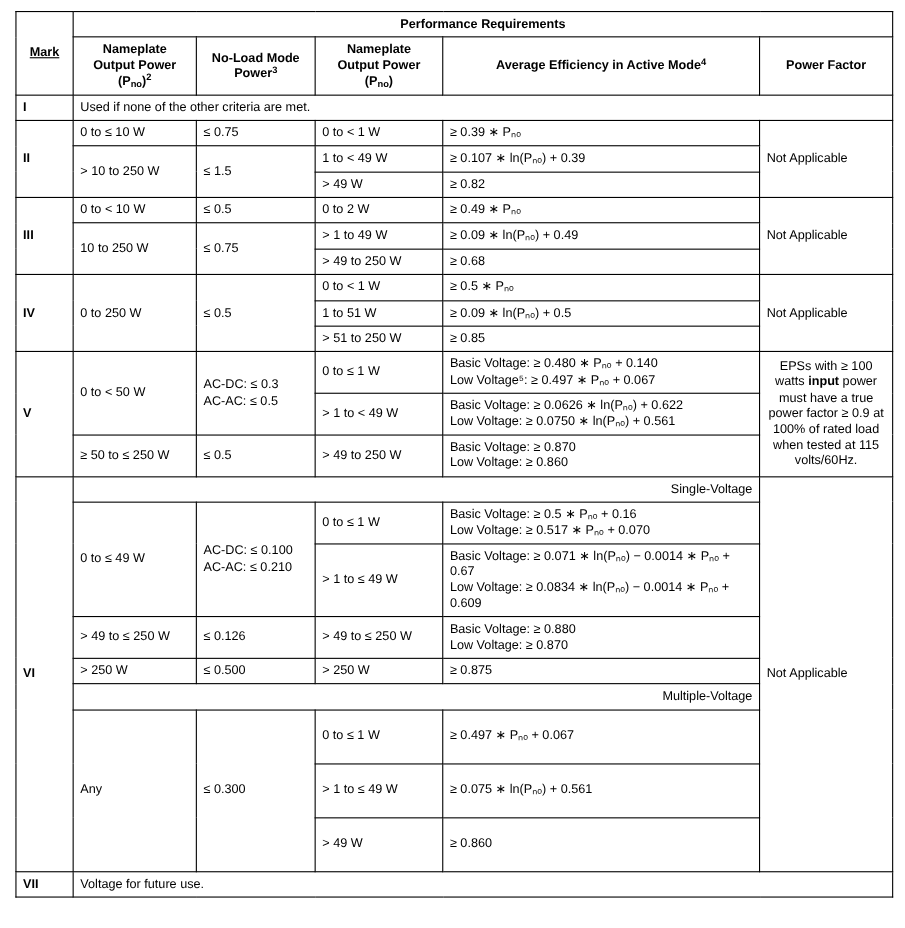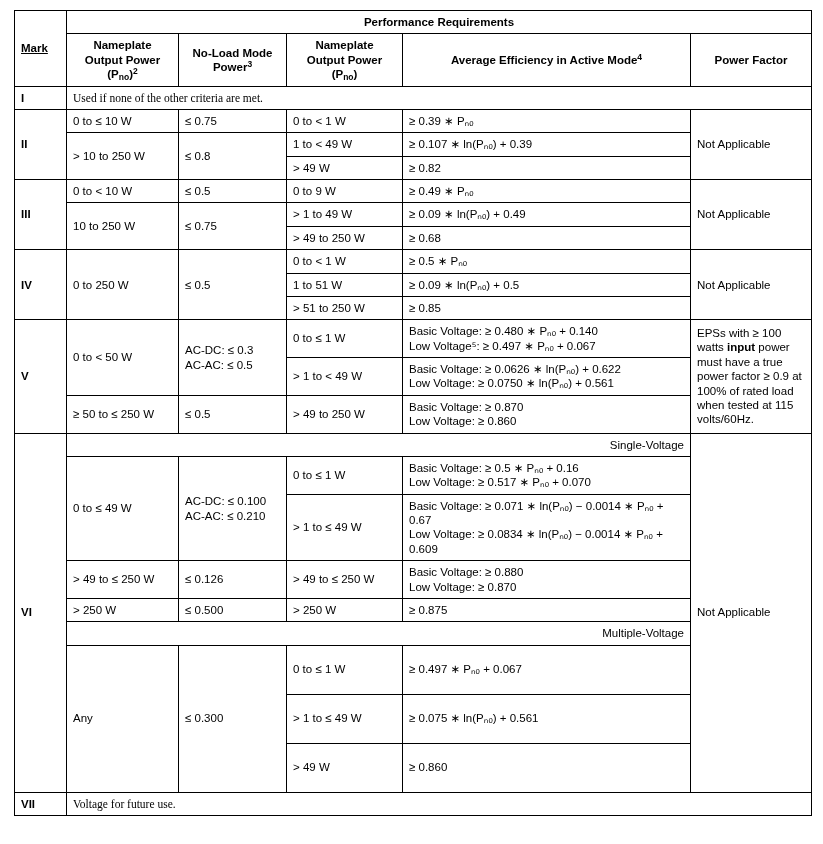--- a/index.html
+++ b/index.html
@@ -39,34 +39,35 @@
     padding: 10px 4px 10px 4px;
     font-size: 12.5px;
   }
   .hdr-cell {
     text-align: center;
     font-weight: bold;
     font-size: 11.5px;
     padding: 6px 4px;
   }
   .mark-hdr {
+    text-align: center;
     font-weight: bold;
     text-decoration: underline;
     font-size: 12px;
   }
   .mark-cell {
     text-align: left;
     font-weight: bold;
     font-size: 12px;
     padding-left: 8px;
     vertical-align: middle;
   }
-  .note-cell { padding-left: 8px; font-family: Liberation Serif, serif; }
+  .note-cell { padding-left: 8px; }
   .pf-cell { text-align: left; vertical-align: middle; }
-  .pf-text { text-align: left; vertical-align: top; padding: 6px 7px; line-height: 1.35; }
+  .pf-text { text-align: center; vertical-align: top; padding: 6px 7px; line-height: 1.35; }
   .sub-head {
     text-align: right;
     font-size: 12px;
     padding: 5px 4px;
   }
   sub { font-size: 8.5px; vertical-align: baseline; position: relative; bottom: -2px; }
   sup { font-size: 8.5px; vertical-align: baseline; position: relative; top: -4px; }
   .tall { height: 40px; }
 </style>
 </head>
@@ -115,34 +116,34 @@
       <tr>
         <td rowspan="3" class="mark-cell">II</td>
         <td>0 to ≤ 10 W</td>
         <td>≤ 0.75</td>
         <td>0 to &lt; 1 W</td>
         <td>≥ 0.39 ∗ Pₙₒ</td>
         <td rowspan="3" class="pf-cell">Not Applicable</td>
       </tr>
       <tr>
         <td rowspan="2">&gt; 10 to 250 W</td>
-        <td rowspan="2">≤ 0.8</td>
+        <td rowspan="2">≤ 1.5</td>
         <td>1 to &lt; 49 W</td>
         <td>≥ 0.107 ∗ ln(Pₙₒ) + 0.39</td>
       </tr>
       <tr>
         <td>&gt; 49 W</td>
         <td>≥ 0.82</td>
       </tr>
 
       <tr>
         <td rowspan="3" class="mark-cell">III</td>
         <td>0 to &lt; 10 W</td>
         <td>≤ 0.5</td>
-        <td>0 to 9 W</td>
+        <td>0 to 2 W</td>
         <td>≥ 0.49 ∗ Pₙₒ</td>
         <td rowspan="3" class="pf-cell">Not Applicable</td>
       </tr>
       <tr>
         <td rowspan="2">10 to 250 W</td>
         <td rowspan="2">≤ 0.75</td>
         <td>&gt; 1 to 49 W</td>
         <td>≥ 0.09 ∗ ln(Pₙₒ) + 0.49</td>
       </tr>
       <tr>

